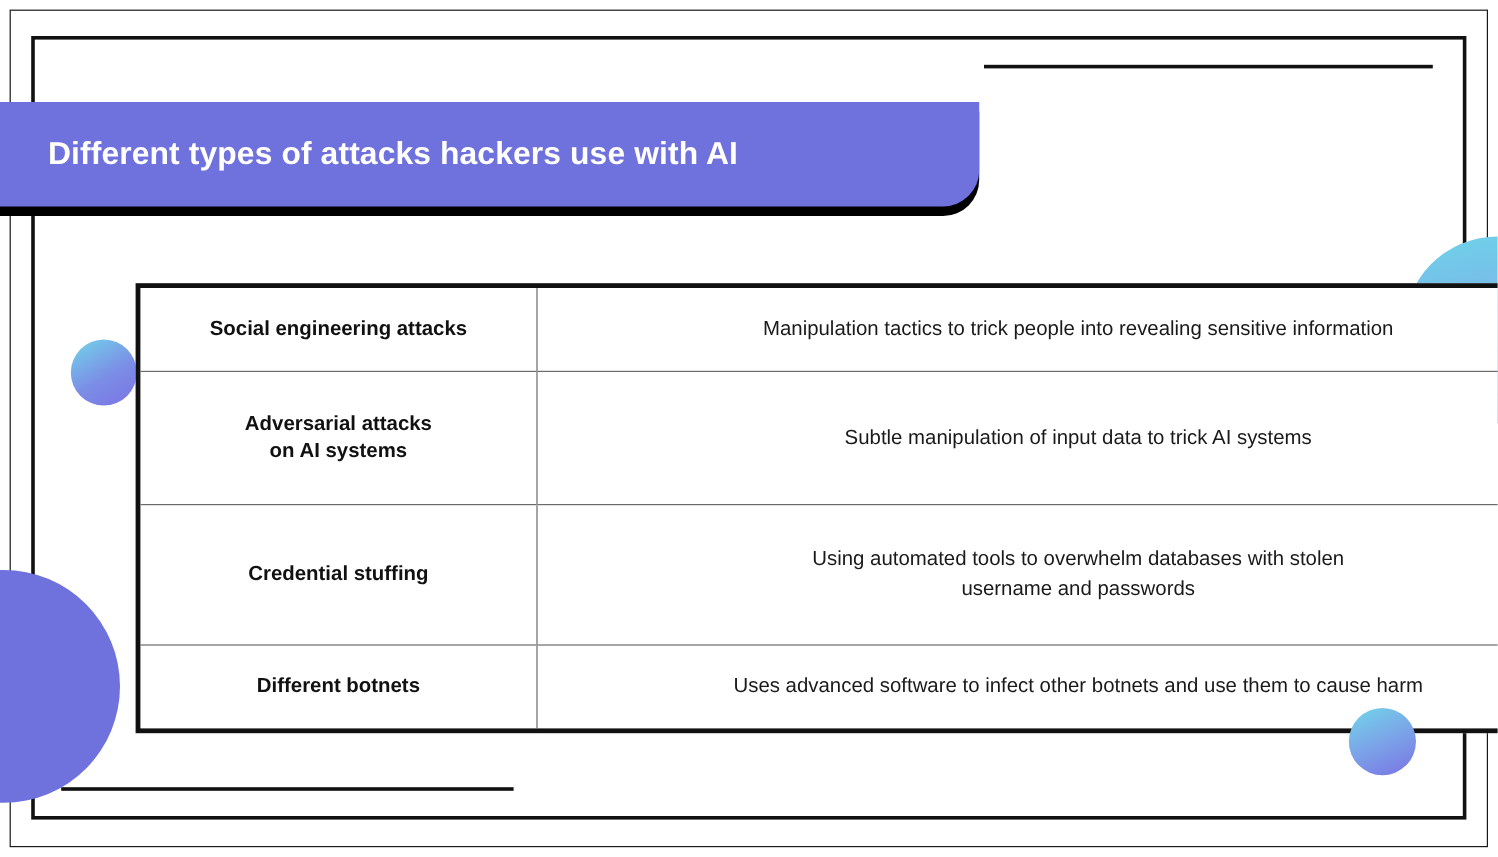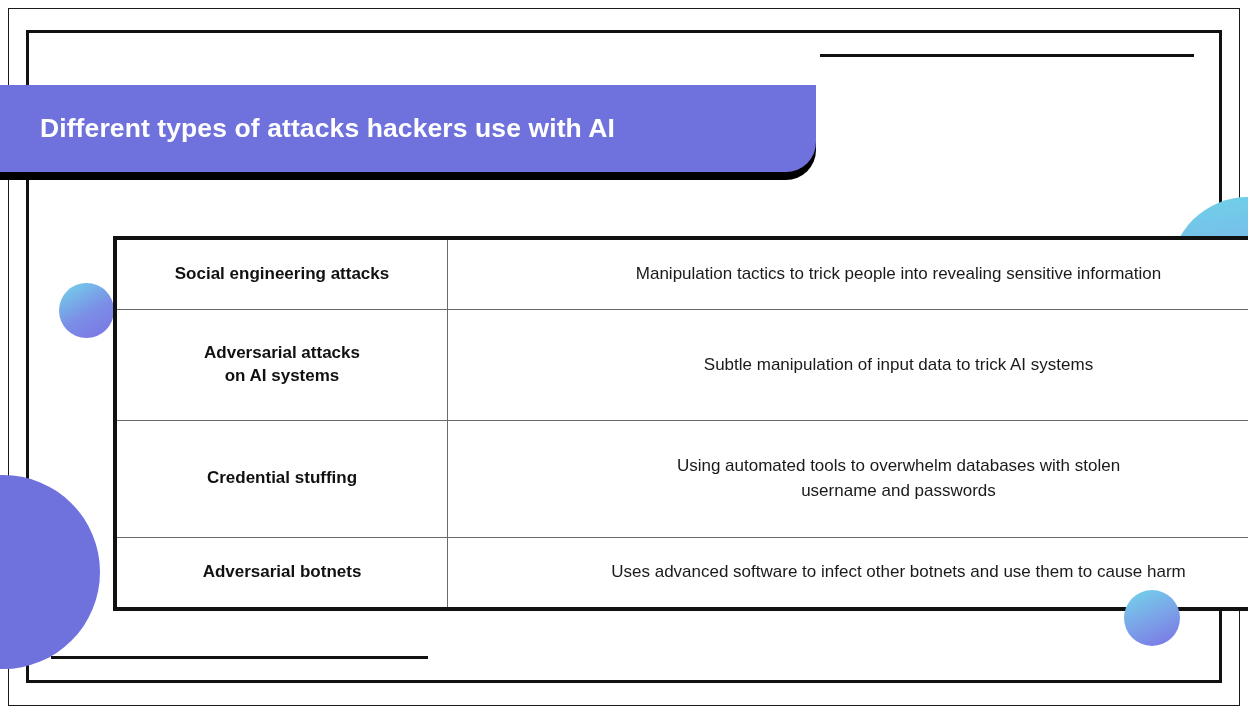--- a/index.html
+++ b/index.html
@@ -205,21 +205,21 @@
           </td>
         </tr>
         <tr>
           <td class="col-term">Credential stuffing</td>
           <td class="col-desc">
             <span class="desc-line">Using automated tools to overwhelm databases with stolen</span>
             <span class="desc-line">username and passwords</span>
           </td>
         </tr>
         <tr>
-          <td class="col-term">Adversarial botnets</td>
+          <td class="col-term">Different botnets</td>
           <td class="col-desc">
             <span class="desc-line">Uses advanced software to infect other botnets and use them to cause harm</span>
           </td>
         </tr>
       </tbody>
     </table>
   </div>
 
   <div class="circle circle-right-small"></div>
 

